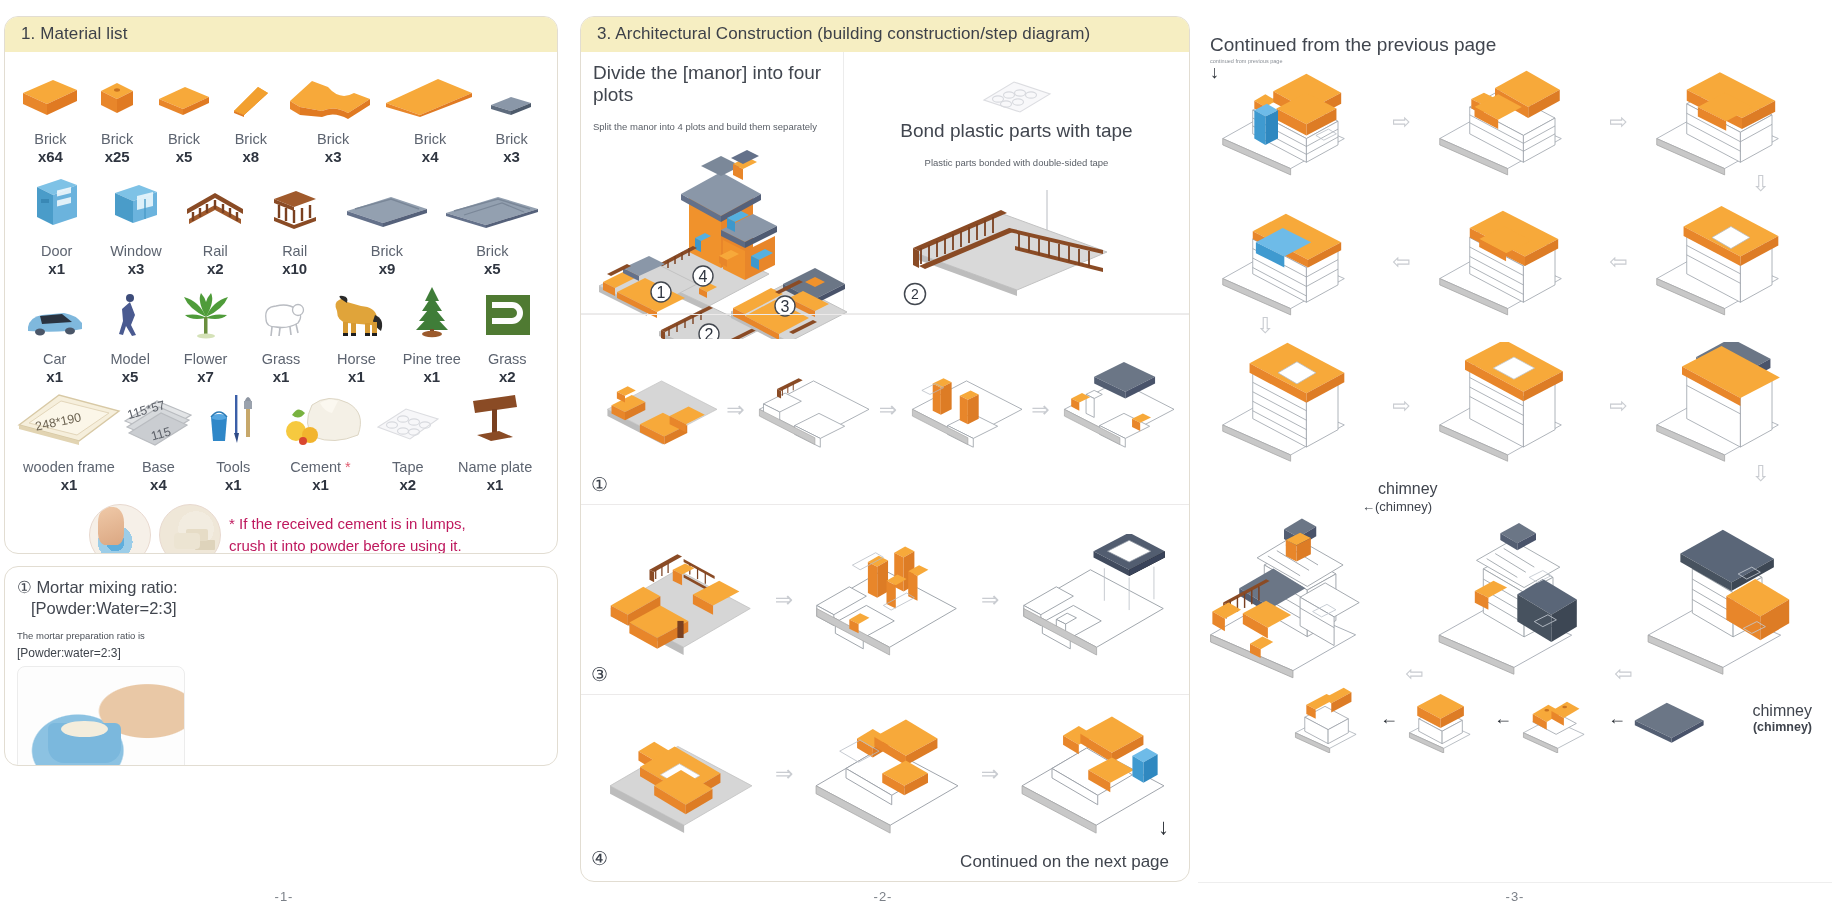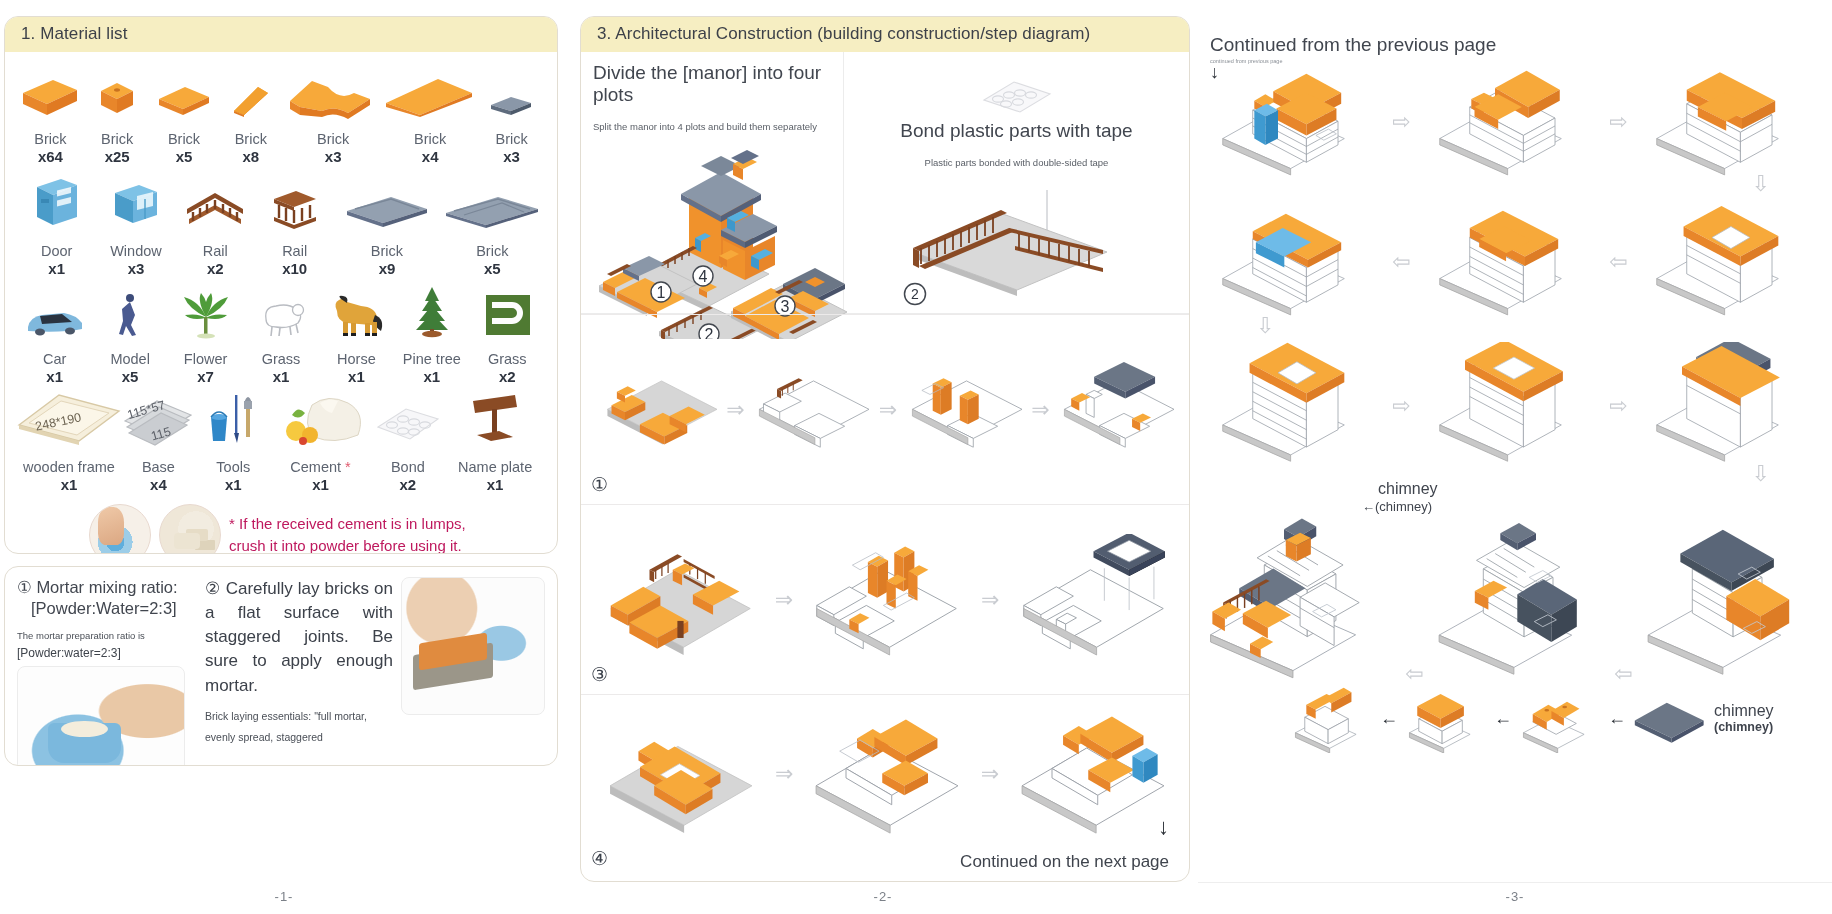--- a/index.html
+++ b/index.html
@@ -142,21 +142,21 @@
   .arrow-r { font-size: 22px; color: #c9ccd1; }
 
   .hdr2 { font-size: 19px; color: #41464f; }
   .hdr2-sub { font-size: 9.5px; color: #595e66; margin-top: 15px;}
   .hdr3 { font-size: 19px; color: #41464f; }
   .tiny { font-size: 5.5px; color: #8a8f96; }
 
   .cont-next { font-size: 17px; color: #3f444d; }
   .down-arrow { font-size: 22px; color: #2c3138; }
 
-  .label-ch { font-size: 16px; color: #3f444d; text-align:left; line-height:1.2;}
+  .label-ch { font-size: 16px; color: #3f444d; text-align:right; line-height:1.2;}
   .label-ch small { font-size: 12.5px; display:block;font-weight:bold; }
 
   .divider-v { width: 1px; background: #ececec; }
 
   svg { display: block; }
   .edge-text {
     position: absolute; right: 1px; top: 52px;
     writing-mode: vertical-rl;
     font-size: 6px; color: #9aa0a7; letter-spacing: 1px;
   }
@@ -519,21 +519,21 @@
                   <g fill="none" stroke="#d7d9de" stroke-width="1.1">
                 <ellipse cx="20" cy="24" rx="5.5" ry="3.1"></ellipse>
                     <ellipse cx="31" cy="18" rx="5.5" ry="3.1"></ellipse>
                     <ellipse cx="42" cy="21" rx="5.5" ry="3.1"></ellipse>
                     <ellipse cx="31" cy="30" rx="5.5" ry="3.1"></ellipse>
                     <ellipse cx="42" cy="31" rx="5.5" ry="3.1"></ellipse>
                     <ellipse cx="53" cy="24" rx="5.5" ry="3.1"></ellipse>
                   </g>
                 </svg>
             </div>
-            <div class="nm">Bond</div>
+            <div class="nm">Tape</div>
             <div class="qt">x2</div>
           </div>
           <div class="mat wide">
             <div class="art">
               <svg width="72" height="56" viewBox="0 0 72 56">
                   <polygon points="14,10 56,4 58,16 16,22" fill="#8a4b25"></polygon>
                   <rect x="33" y="18" width="5" height="26" fill="#7a4020"></rect>
                   <polygon points="18,44 40,40 54,46 32,50" fill="#8a4b25"></polygon>
                 </svg>
             </div>
@@ -560,31 +560,20 @@
         <div class="tip-a">
           <div class="tip-h">
             <div>① Mortar mixing ratio:</div>
             <div style="padding-left:14px">[Powder:Water=2:3]</div>
           </div>
           <div class="tip-sub-sm">The mortar preparation ratio is</div>
           <div class="tip-sub">[Powder:water=2:3]</div>
           <div class="photo-box ph-mix"></div>
         </div>
 
-        <div class="tip-b">
-          <div style="width:188px">
-            <div class="tip-big">② Carefully lay bricks on a flat surface with staggered joints. Be sure to apply enough mortar.</div>
-            <div class="tip-small">
-              <div>Brick laying essentials: "full mortar,</div>
-              <div>evenly spread, staggered</div>
-
-            </div>
-          </div>
-          <div class="photo-box ph-bricks"></div>
-        </div>
 
       </div>
     </div>
 
     <div class="folio">-1-</div>
   </div>
 
   <div class="col col2">
     <div class="card" style="height:866px">
       <div class="card-head">3. Architectural Construction (building construction/step diagram)</div>

